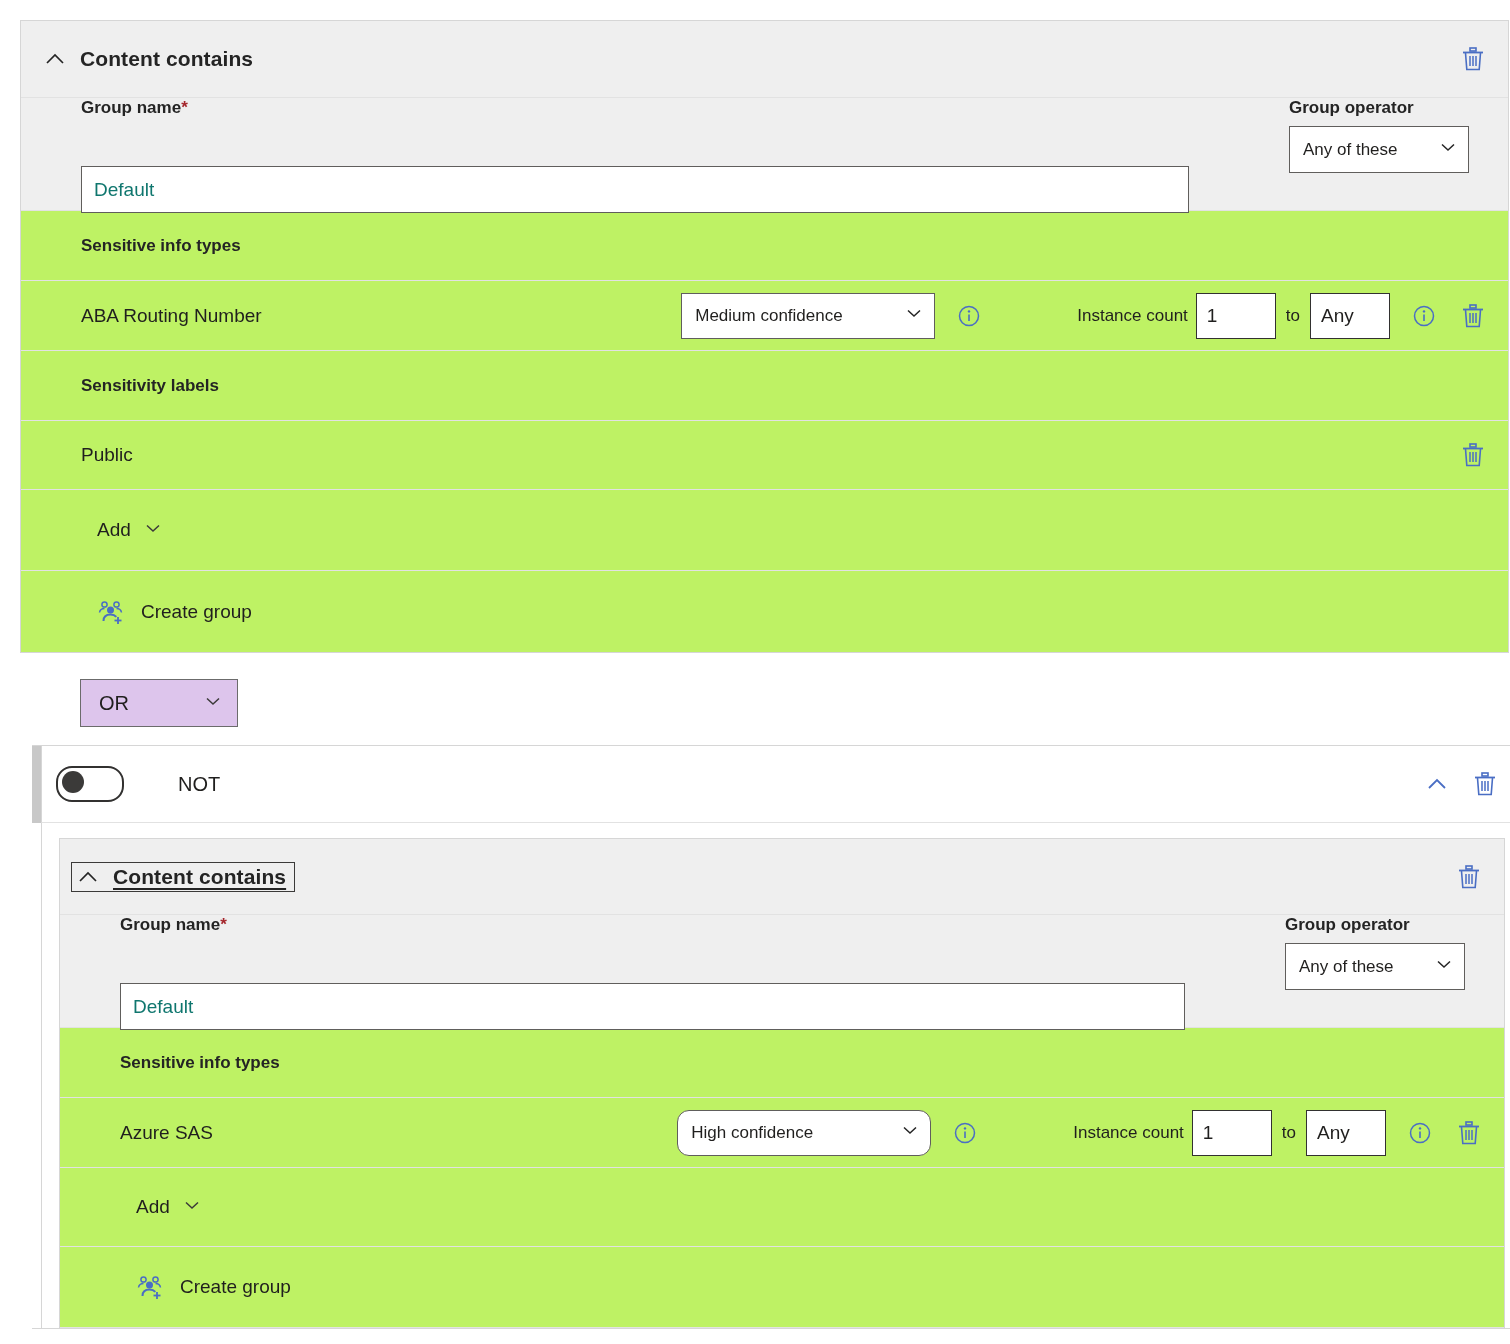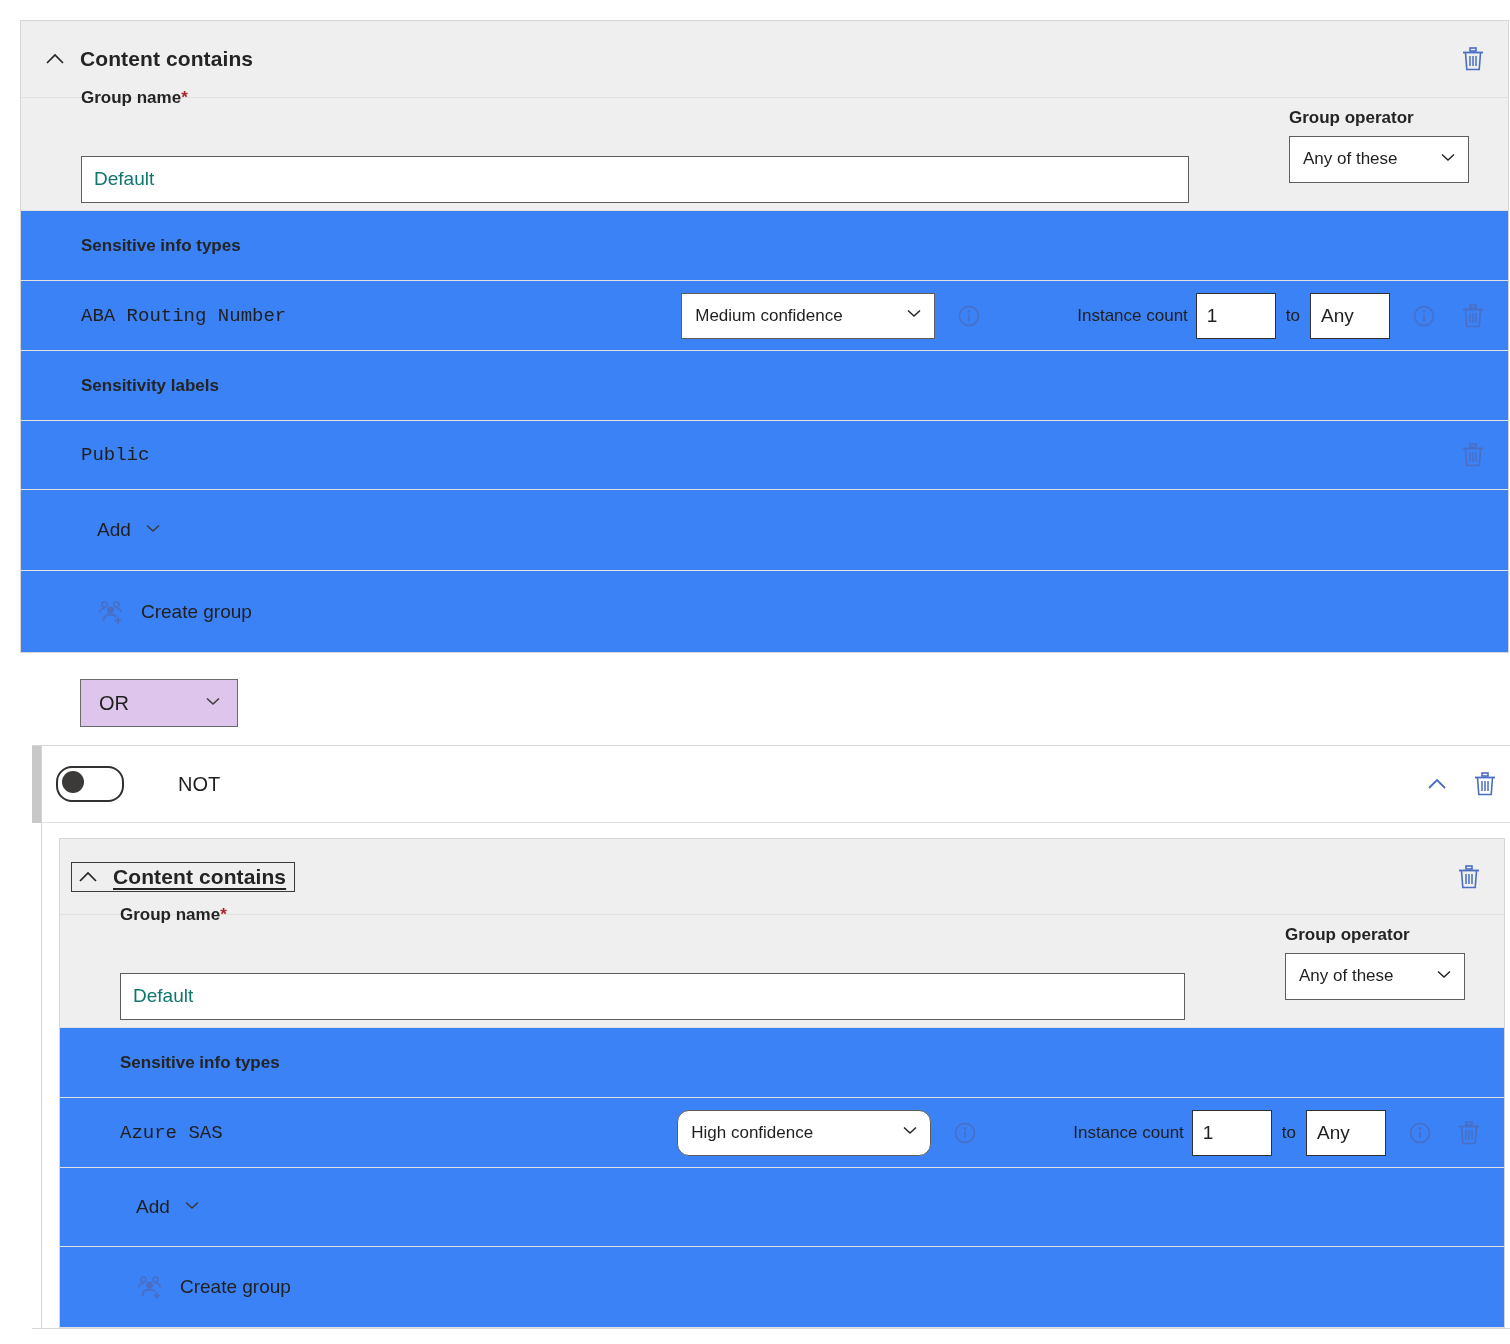--- a/index.html
+++ b/index.html
@@ -49,21 +49,21 @@
     height: 28px;
     flex: 0 0 auto;
     cursor: pointer;
   }
   .trash svg { display: block; }
 
   
   .groupname-row {
     background: #efefef;
     display: flex;
-    align-items: center;
+    align-items: flex-start;
     box-sizing: border-box;
     border-bottom: 1px solid #e2e2e2;
     gap: 40px;
   }
   .field-label {
     font-size: 17px;
     font-weight: bold;
     color: #242424;
     margin-bottom: 8px;
     display: block;
@@ -95,31 +95,30 @@
     cursor: pointer;
   }
   .combo .cdown { margin-left: 10px; flex: 0 0 auto; }
 
   
   .row {
     display: flex;
     align-items: center;
     box-sizing: border-box;
     border-bottom: 1px solid #e2e2e2;
-    background: #3b82f6;
+    background: #bef264;
   }
   .row-strong {
     font-size: 17px;
     font-weight: bold;
     color: #242424;
   }
   .row-text {
     font-size: 19px;
     color: #201f1e;
-    font-family: Liberation Mono, monospace;
   }
 
   .info-icon { width: 24px; height: 24px; flex: 0 0 auto; cursor: pointer; }
   .info-icon svg { display: block; }
 
   .inst-label { font-size: 17px; color: #201f1e; }
   .to-label  { font-size: 17px; color: #201f1e; }
 
   .numbox {
     border: 1px solid #323130;

